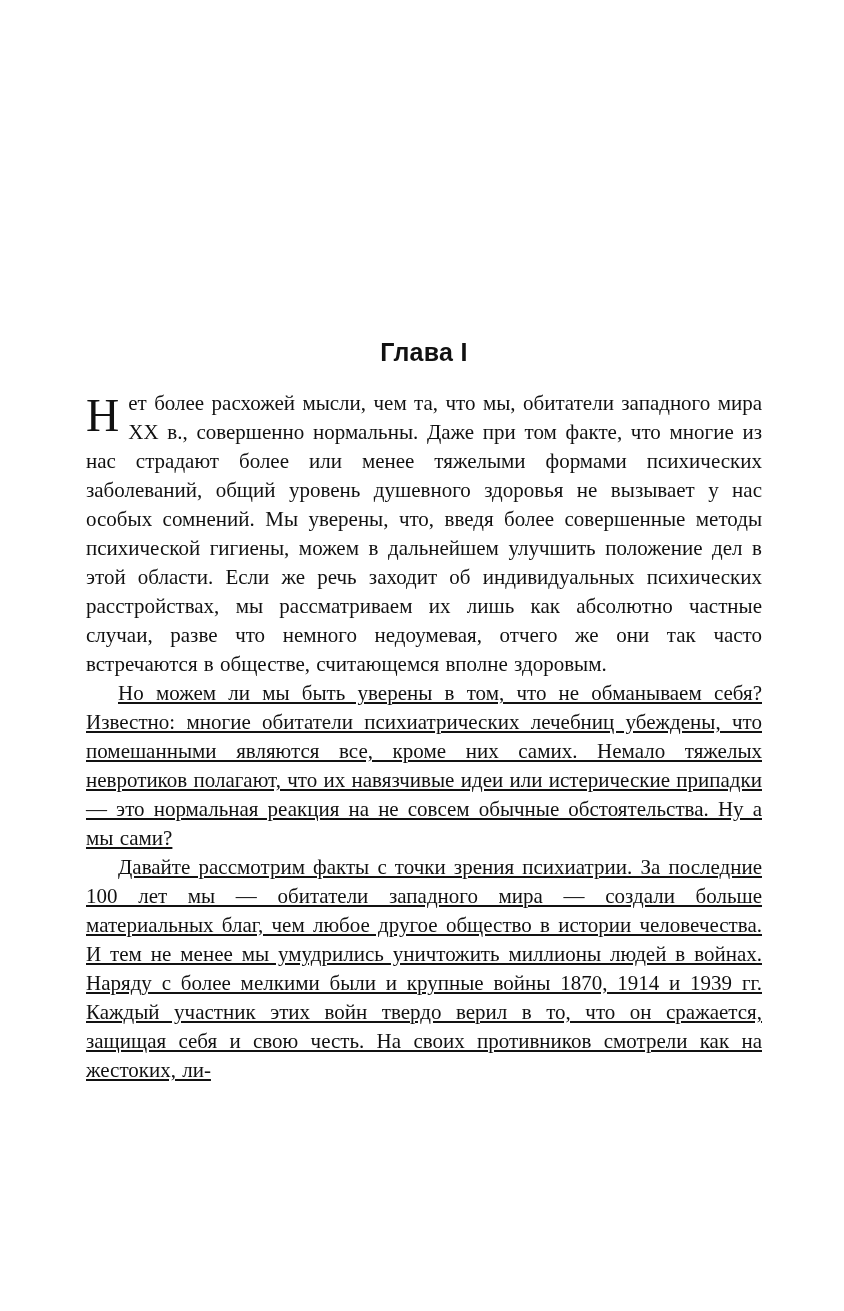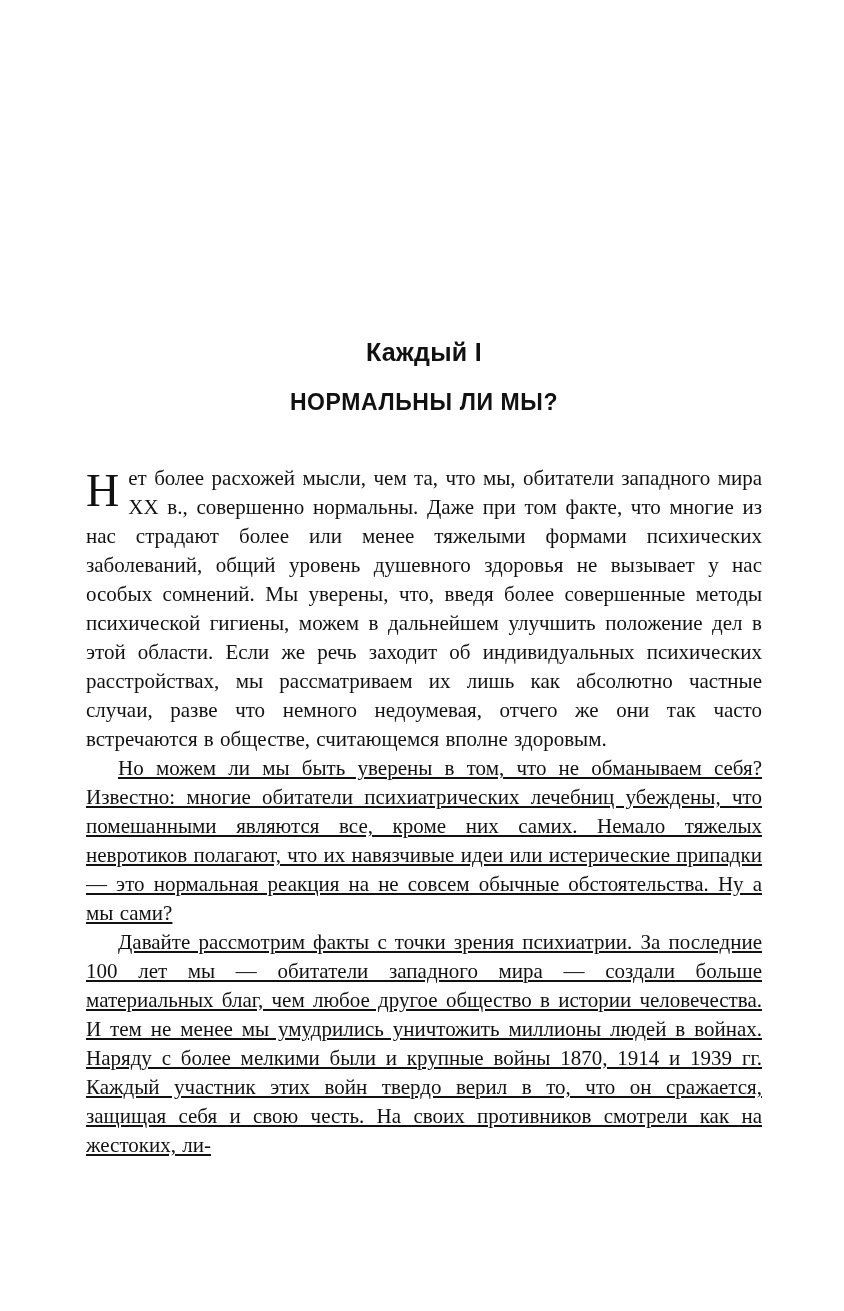--- a/index.html
+++ b/index.html
@@ -47,23 +47,22 @@
     line-height: 50px;
     padding: 2px 9px 0 0;
     font-weight: 400;
   }
 </style>
 </head>
 <body>
 
 <div class="page">
 
-  <h2 class="chapter-label">Каждый I</h2>
+  <h2 class="chapter-label">Глава I</h2>
 
-  <h1 class="chapter-title">НОРМАЛЬНЫ ЛИ МЫ?</h1>
 
   <p class="para"><span class="dropcap">Н</span><span>ет более расхожей мысли, чем та, что мы, обитатели западного мира XX в., совершенно нормальны. Даже при том факте, что многие из нас страдают более или менее тяжелыми формами психических заболеваний, общий уровень душевного здоровья не вызывает у нас особых сомнений. Мы уверены, что, введя более совершенные методы психической гигиены, можем в дальнейшем улучшить положение дел в этой области. Если же речь заходит об индивидуальных психических расстройствах, мы рассматриваем их лишь как абсолютно частные случаи, разве что немного недоумевая, отчего же они так часто встречаются в обществе, считающемся вполне здоровым.</span></p>
 
   <p class="para indent">Но можем ли мы быть уверены в том, что не обманываем себя? Известно: многие обитатели психиатрических лечебниц убеждены, что помешанными являются все, кроме них самих. Немало тяжелых невротиков полагают, что их навязчивые идеи или истерические припадки — это нормальная реакция на не совсем обычные обстоятельства. Ну а мы сами?</p>
 
   <p class="para indent">Давайте рассмотрим факты с точки зрения психиатрии. За последние 100 лет мы — обитатели западного мира — создали больше материальных благ, чем любое другое общество в истории человечества. И тем не менее мы умудрились уничтожить миллионы людей в войнах. Наряду с более мелкими были и крупные войны 1870, 1914 и 1939 гг. Каждый участник этих войн твердо верил в то, что он сражается, защищая себя и свою честь. На своих противников смотрели как на жестоких, ли-</p>
 
 </div>
 
 </body></html>

